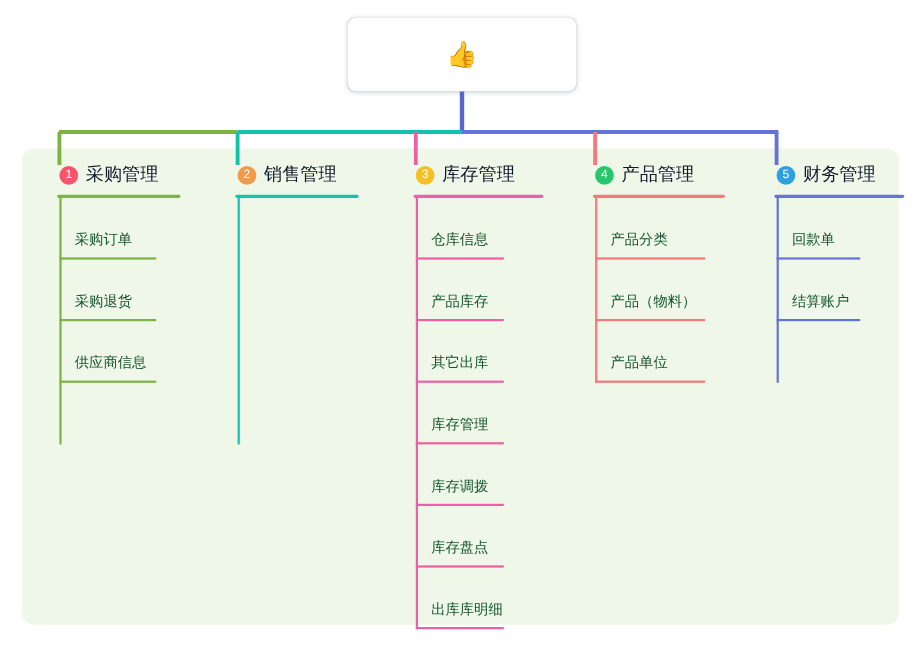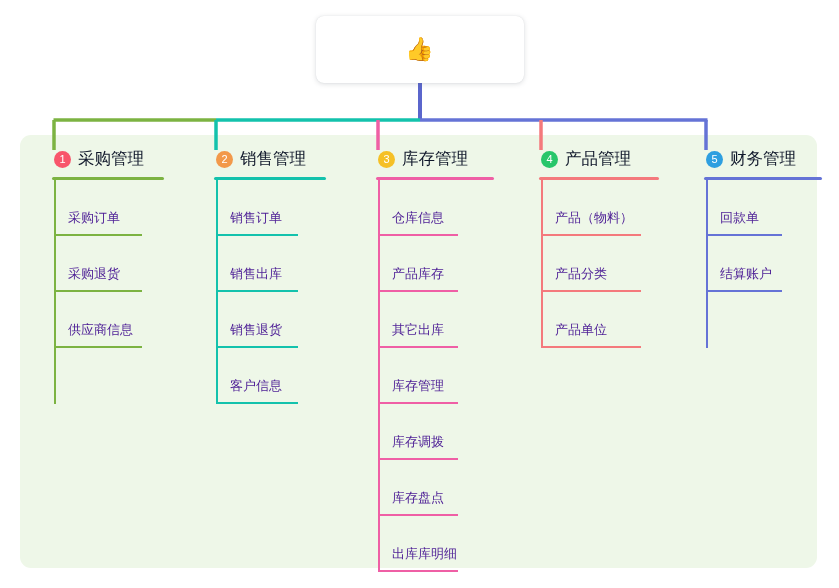--- a/index.html
+++ b/index.html
@@ -55,21 +55,21 @@
 
   .spine { position: absolute; width: 2px; top: 32px; }
 
   .leaf {
     position: relative;
     height: 56px;
     padding-left: 32px;
   }
   .leaf-label {
     position: absolute; left: 32px; bottom: 9px;
-    font-size: 13px; color: #4c1d95; white-space: nowrap; margin-top: 48px;
+    font-size: 13px; color: #14532d; white-space: nowrap; margin-top: 48px;
   }
   .leaf-rule { position: absolute; left: 18px; bottom: 0; height: 2px; }
 </style>
 </head>
 <body>
 
 <div id="stage">
 
   <div class="panel"></div>
 
@@ -112,38 +112,20 @@
           </div>
         </div>
       </div>
       <div class="column" style="left: 198px; width: 150px;">
         <div class="col-head">
           <span class="badge" style="background: rgb(242, 153, 74);">2</span>
           <span class="col-title">销售管理</span>
         </div>
         <div class="col-rule" style="background: rgb(19, 194, 172); width: 112px; margin-left: 16px;"></div>
         <div class="spine" style="background: rgb(19, 194, 172); left: 18px; height: 224px;"></div>
-        <div>
-          <div class="leaf">
-            <span class="leaf-label">销售订单</span>
-            <span class="leaf-rule" style="background: rgb(19, 194, 172); width: 82px;"></span>
-          </div>
-          <div class="leaf">
-            <span class="leaf-label">销售出库</span>
-            <span class="leaf-rule" style="background: rgb(19, 194, 172); width: 82px;"></span>
-          </div>
-          <div class="leaf">
-            <span class="leaf-label">销售退货</span>
-            <span class="leaf-rule" style="background: rgb(19, 194, 172); width: 82px;"></span>
-          </div>
-          <div class="leaf">
-            <span class="leaf-label">客户信息</span>
-            <span class="leaf-rule" style="background: rgb(19, 194, 172); width: 82px;"></span>
-          </div>
-        </div>
       </div>
       <div class="column" style="left: 360px; width: 152px;">
         <div class="col-head">
           <span class="badge" style="background: rgb(245, 192, 38);">3</span>
           <span class="col-title">库存管理</span>
         </div>
         <div class="col-rule" style="background: rgb(239, 95, 165); width: 118px; margin-left: 16px;"></div>
         <div class="spine" style="background: rgb(239, 95, 165); left: 18px; height: 392px;"></div>
         <div>
           <div class="leaf">
@@ -178,28 +160,28 @@
       </div>
       <div class="column" style="left: 523px; width: 148px;">
         <div class="col-head">
           <span class="badge" style="background: rgb(39, 198, 106);">4</span>
           <span class="col-title">产品管理</span>
         </div>
         <div class="col-rule" style="background: rgb(244, 121, 124); width: 120px; margin-left: 16px;"></div>
         <div class="spine" style="background: rgb(244, 121, 124); left: 18px; height: 168px;"></div>
         <div>
           <div class="leaf">
+            <span class="leaf-label">产品分类</span>
+            <span class="leaf-rule" style="background: rgb(244, 121, 124); width: 100px;"></span>
+          </div>
+          <div class="leaf">
             <span class="leaf-label">产品（物料）</span>
             <span class="leaf-rule" style="background: rgb(244, 121, 124); width: 100px;"></span>
           </div>
           <div class="leaf">
-            <span class="leaf-label">产品分类</span>
-            <span class="leaf-rule" style="background: rgb(244, 121, 124); width: 100px;"></span>
-          </div>
-          <div class="leaf">
             <span class="leaf-label">产品单位</span>
             <span class="leaf-rule" style="background: rgb(244, 121, 124); width: 100px;"></span>
           </div>
         </div>
       </div>
       <div class="column" style="left: 688px; width: 142px;">
         <div class="col-head">
           <span class="badge" style="background: rgb(46, 159, 224);">5</span>
           <span class="col-title">财务管理</span>
         </div>

